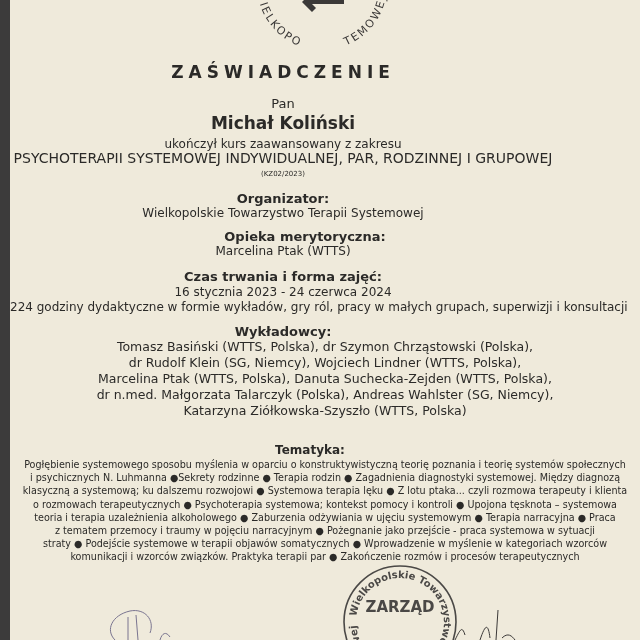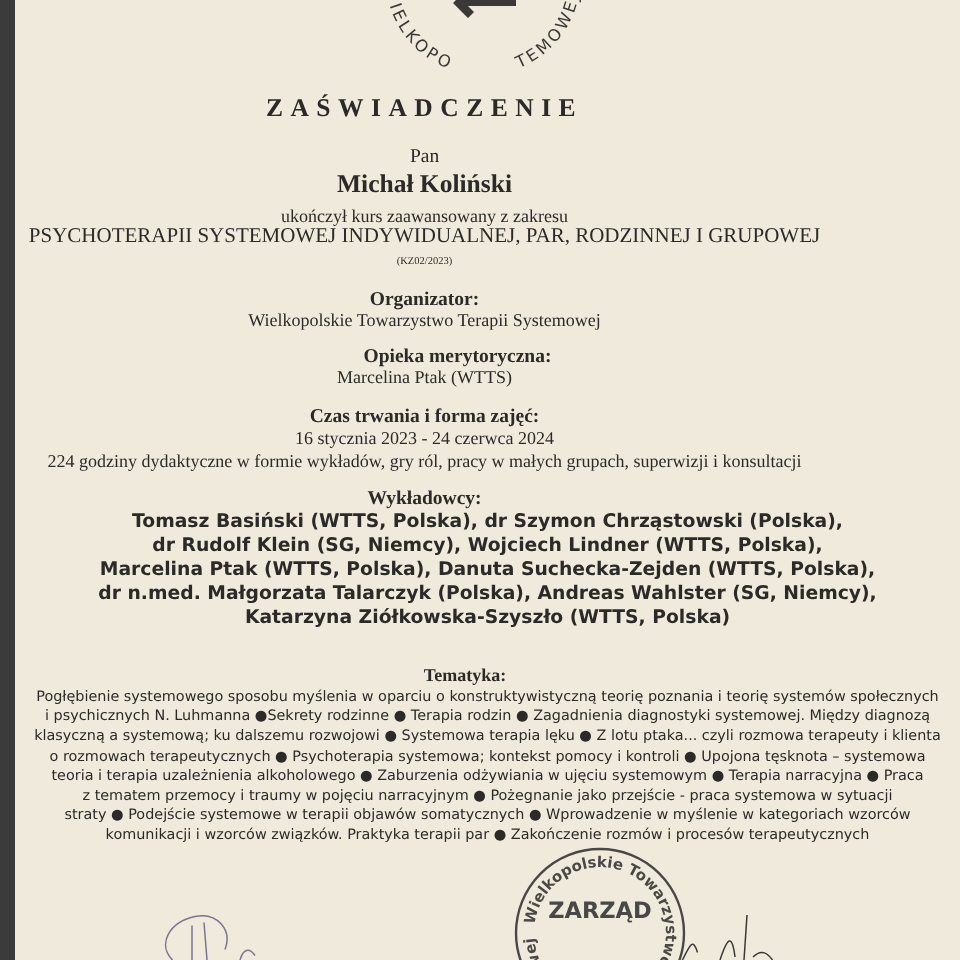--- a/index.html
+++ b/index.html
@@ -5,38 +5,38 @@
     html, body { margin: 0; padding: 0; }
     body {
       width: 640px; height: 640px; overflow: hidden; position: relative;
       background: #efeadb;
       font-family: "DejaVu Sans", sans-serif;
       color: #2b2a28;
     }
     .left-strip { position: absolute; left: 0; top: 0; width: 10px; height: 640px; background: #3c3b3b; }
     .page { position: absolute; left: 10px; top: 0; width: 630px; height: 640px; background: #efeadb; }
     .logo { position: absolute; left: 232px; top: -70px; width: 180px; height: 120px; }
-    .c { position: absolute; left: 10px; width: 546px; text-align: center; white-space: nowrap; font-family: Liberation Serif, serif; }
+    .c { position: absolute; left: 10px; width: 546px; text-align: center; white-space: nowrap; }
     .title { top: 62px; font-size: 17px; font-weight: bold; letter-spacing: 5px; }
     .pan { top: 96px; font-size: 13px; }
     .name { top: 113px; font-size: 17px; font-weight: bold; }
     .sub { top: 137px; font-size: 12px; }
     .course { top: 150px; font-size: 14px; }
     .code { top: 170px; font-size: 7px; }
     .h { font-weight: bold; font-size: 13px; }
     .t12 { font-size: 12px; }
     .org-h { top: 191px; }
     .org-v { top: 206px; }
     .op-h { top: 229px; margin-left: 22px; }
     .op-v { top: 244px; }
     .cz-h { top: 269px; }
     .cz-d { top: 285px; }
     .cz-f { top: 300px; }
     .wy-h { top: 324px; }
-    .lect { position: absolute; left: 10px; width: 630px; top: 339px; text-align: center; font-size: 12.5px; line-height: 16px; font-weight: bold; }
+    .lect { position: absolute; left: 10px; width: 630px; top: 339px; text-align: center; font-size: 12.5px; line-height: 16px; }
     .lect div { white-space: nowrap; }
     .tem-h { top: 443px; font-size: 12px; padding-left: 27px; }
     .topics { position: absolute; left: 10px; width: 630px; top: 458px; text-align: center; font-size: 9.6px; line-height: 13.2px; }
     .topics div { white-space: nowrap; }
     .stamp { position: absolute; left: 340px; top: 562px; width: 120px; height: 120px; }
     .sig { position: absolute; }
   </style>
 </head>
 <body>
 

